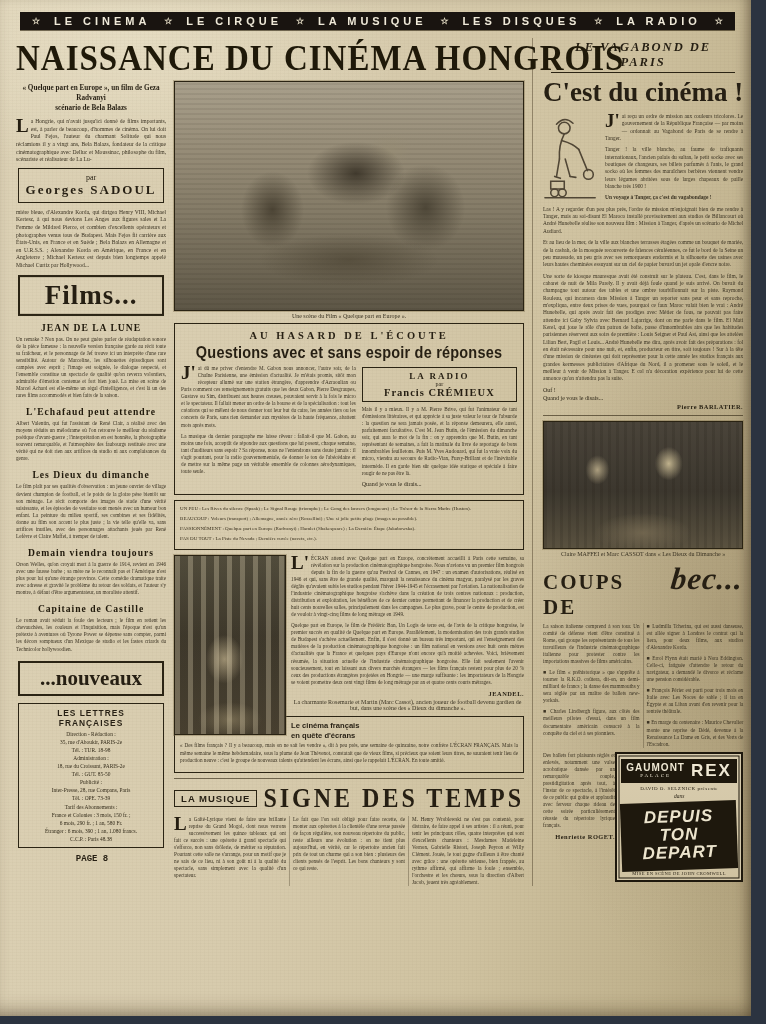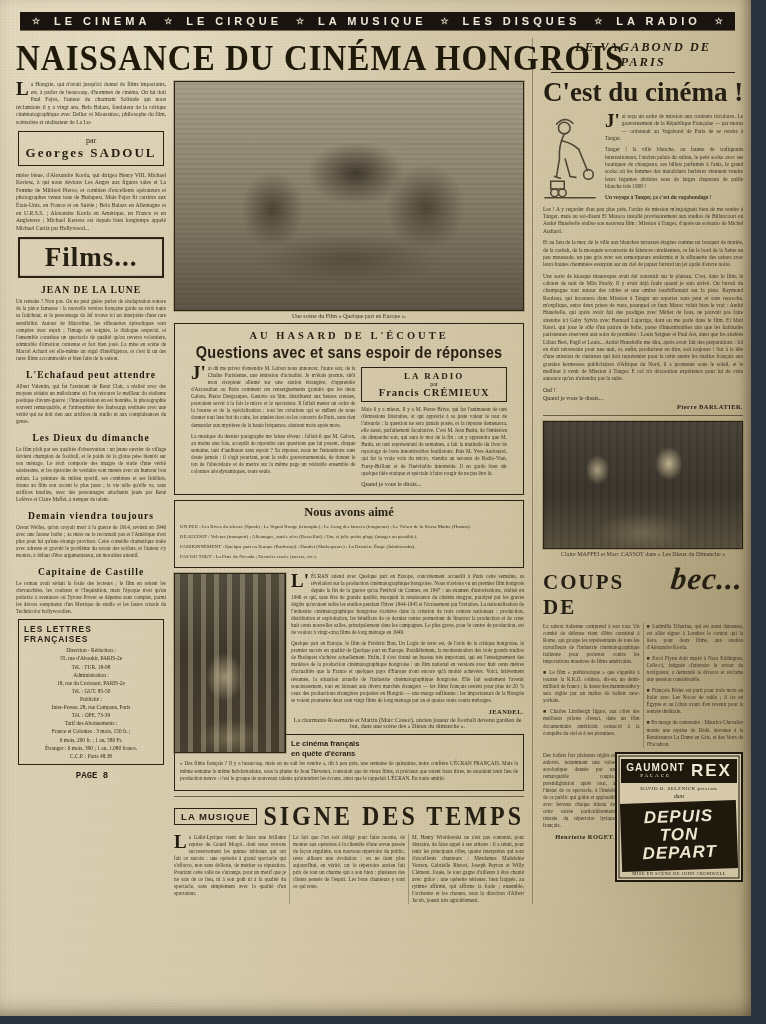--- a/index.html
+++ b/index.html
@@ -66,25 +66,25 @@
   .boxed{border:1.6px solid #2b2414;padding:4px 5px;margin:4px 2px 6px;}
   .sadoul-box{ text-align:center;}
   .sadoul-box .par{font-size:8px;}
   .sadoul-box .name{font-size:13px;font-weight:bold;letter-spacing:2px;}
   .films-title{font-size:27px;font-weight:bold;text-align:center;letter-spacing:1px;
     border:2px solid #2b2414;margin:6px 2px;padding:2px 0;transform:scaleY(1.05);}
   .sect-title{font-size:9.6px;font-weight:bold;text-align:center;letter-spacing:1px;margin:7px 0 3px;color:#211a0c;}
   .nouveaux{font-size:21px;font-weight:bold;text-align:center;border:2px solid #2b2414;
     margin:8px 2px 7px;padding:3px 0;}
   .lettres{font-size:5.4px;text-align:center;line-height:1.5;white-space:pre-line;color:#332b1a;}
-  .lettres-title{font-size:8.4px;font-weight:bold;text-align:left;letter-spacing:1px;margin-bottom:2px;
+  .lettres-title{font-size:8.4px;font-weight:bold;text-align:center;letter-spacing:1px;margin-bottom:2px;
     font-family:"Liberation Sans",sans-serif;}
   .pageno{font-size:9px;font-weight:bold;font-family:Liberation Mono, monospace;margin:6px 0 0 2px;text-align:center;}
   
-  .radio-wrap{border:1.4px solid #2b2414;padding:5px 16px;margin-top:3px;}
+  .radio-wrap{border:1.4px solid #2b2414;padding:5px 6px;margin-top:3px;}
   .kicker{font-size:10.5px;font-weight:bold;text-align:center;letter-spacing:3px;margin:1px 0 3px;}
   .radio-head{font-family:"Liberation Sans",sans-serif;font-size:14.5px;font-weight:bold;
     text-align:center;letter-spacing:.2px;margin:0 0 5px;transform:scaleY(1.15);}
   .radio-flex{display:flex;gap:6px;}
   .radio-flex .lcol{width:52%;}
   .radio-flex .rcol{flex:1;}
   .radio-box{border:1.4px solid #2b2414;text-align:center;padding:3px 4px;margin:2px 0 4px;}
   .radio-box .t{font-size:9px;font-weight:bold;letter-spacing:2px;}
   .radio-box .p{font-size:6px;}
   .radio-box .n{font-size:10.5px;font-weight:bold;letter-spacing:1px;}
@@ -163,20 +163,24 @@
     </div>
 
     <div class="row">
 
       <div class="left-main">
         <h1 class="mainhead">NAISSANCE DU CINÉMA HONGROIS</h1>
 
         <div class="row">
 
           <div class="left-stack">
+            <div class="subhead">
+              <div>« Quelque part en Europe », un film de Geza Radvanyi</div>
+              <div>scénario de Bela Balazs</div>
+            </div>
             <p class="bodytxt dc">La Hongrie, qui n'avait jusqu'ici donné de films importants, est, à parler de beaucoup, d'hommes de cinéma. On lui doit Paul Fejos, l'auteur du charmant Solitude qui nous réclamions il y a vingt ans, Bela Balazs, fondateur de la critique cinématographique avec Delluc et Moussinac, philosophe du film, scénariste et réalisateur de La Lu-</p>
             <div class="boxed sadoul-box">
               <div class="par">par</div>
               <div class="name">Georges SADOUL</div>
             </div>
             <p class="bodytxt">mière bleue, d'Alexandre Korda, qui dirigea Henry VIII, Michael Kertesz, à qui nous devions Les Anges aux figures sales et La Femme de Mildred Pierce, et combien d'excellents opérateurs et photographes venus tous de Budapest. Mais Fejos fit carrière aux États-Unis, en France et en Suède ; Bela Balazs en Allemagne et en U.R.S.S. ; Alexandre Korda en Amérique, en France et en Angleterre ; Michael Kertesz est depuis bien longtemps appelé Michael Curtiz par Hollywood...</p>
 
             <div class="films-title">Films...</div>
 
             <div class="sect-title">JEAN DE LA LUNE</div>
@@ -187,20 +191,21 @@
 
             <div class="sect-title">Les Dieux du dimanche</div>
             <p class="bodytxt sm">Le film plaît par ses qualités d'observation : un jeune ouvrier de village devient champion de football, et le poids de la gloire pèse bientôt sur son ménage. Le récit comporte des images de stade d'une vérité saisissante, et les épisodes de vestiaire sont menés avec un humour bon enfant. La peinture du milieu sportif, ses combines et ses fidélités, donne au film son accent le plus juste ; la vie telle qu'elle va, sans artifices inutiles, avec des personnages attachants joués par René Lefèvre et Claire Maffei, à tremper de talent.</p>
 
             <div class="sect-title">Demain viendra toujours</div>
             <p class="bodytxt sm">Orson Welles, qu'on croyait mort à la guerre de 1914, revient en 1946 avec une fausse barbe ; sa mère ne le reconnaît pas et l'Amérique n'est plus pour lui qu'une étrange province. Cette comédie dramatique traite avec adresse et gravité le problème du retour des soldats, et l'auteur s'y montre, à défaut d'être argumentateur, un moraliste attentif.</p>
 
             <div class="sect-title">Capitaine de Castille</div>
             <p class="bodytxt sm">Le roman avait séduit la foule des lecteurs ; le film en retient les chevauchées, les couleurs et l'Inquisition, mais l'époque n'est qu'un prétexte à aventures où Tyrone Power se dépense sans compter, parmi les décors somptueux d'un Mexique de studio et les fastes criards du Technicolor hollywoodien.</p>
 
+            <div class="nouveaux">...nouveaux</div>
 
             <div class="boxed">
               <div class="lettres-title">LES LETTRES FRANÇAISES</div>
               <div class="lettres">Direction - Rédaction :
 35, rue d'Aboukir, PARIS-2e
 Tél. : TUR. 18-98
 Administration :
 18, rue du Croissant, PARIS-2e
 Tél. : GUT. 85-50
 Publicité :
@@ -233,21 +238,20 @@
                     <div class="p">par</div>
                     <div class="n">Francis CRÉMIEUX</div>
                   </div>
                   <p class="bodytxt sm">Mais il y a mieux. Il y a M. Pierre Brive, qui fut l'animateur de tant d'émissions littéraires, et qui apprécie à sa juste valeur le tour de l'absurde : la question ne sera jamais posée, et la réponse demeurera, elle aussi, parfaitement facultative. C'est M. Jean Butin, de l'émission du dimanche soir, qui aura le mot de la fin : on y apprendra que M. Butin, en tant représentant de semaines, a fait la matinale du livre de reportage de bons innombrables feuilletons. Puis M. Yves Audouard, qui fut la vraie voix du micro, viendra au secours de Radio-Vian, Fursy-Brillant et de l'inévitable intermède. Il en garde bien sûr quelque idée statique et spéciale à faire rougir de ne pas être là.</p>
                   <p class="closing">Quand je vous le dirais...</p>
                 </div>
               </div>
             </div>
 
             <div class="aime">
-              <div class="t">Nous avons aimé</div>
               <div class="e">UN PEU : Les Rives du silence (Spaak) ; Le Signal Rouge (triomphe) ; Le Gong des lancers (longueurs) ; Le Trésor de la Sierra Madre (Huston).</div>
               <div class="e">BEAUCOUP : Voleurs (transport) ; Allemagne, année zéro (Rossellini) ; Une si jolie petite plage (images au possible).</div>
               <div class="e">PASSIONNÉMENT : Quelque part en Europe (Radvanyi) ; Hamlet (Shakespeare) ; La Dernière Étape (Jakubowska).</div>
               <div class="e">PAS DU TOUT : La Piste du Nevada ; Dernière cuvée (navets, etc.).</div>
             </div>
 
 
             <div>
               <div class="photo photo-bar"></div>
               <p class="bodytxt sm dc">L'ÉCRAN attend avec Quelque part en Europe, concrètement accueilli à Paris cette semaine, sa révélation sur la production cinématographique hongroise. Nous n'avions vu un premier film hongrois depuis la fin de la guerre qu'au Festival de Cannes, en 1947 : un examen d'autorisations, réalisé en 1946 et qui, sans être de grande qualité, marquait la renaissance du cinéma magyar, paralysé par les graves dégâts qu'avaient subis les studios pendant l'hiver 1944-1945 et l'écrasement par l'aviation. La nationalisation de l'industrie cinématographique hongroise s'achève dans la création de trois centres nationaux : production, distribution et exploitation, les bénéfices de ce dernier centre permettant de financer la production et de créer huit cents nouvelles salles, principalement dans les campagnes. Le plus grave, pour le centre de production, est de vouloir à vingt-cinq films de long métrage en 1949.</p>

